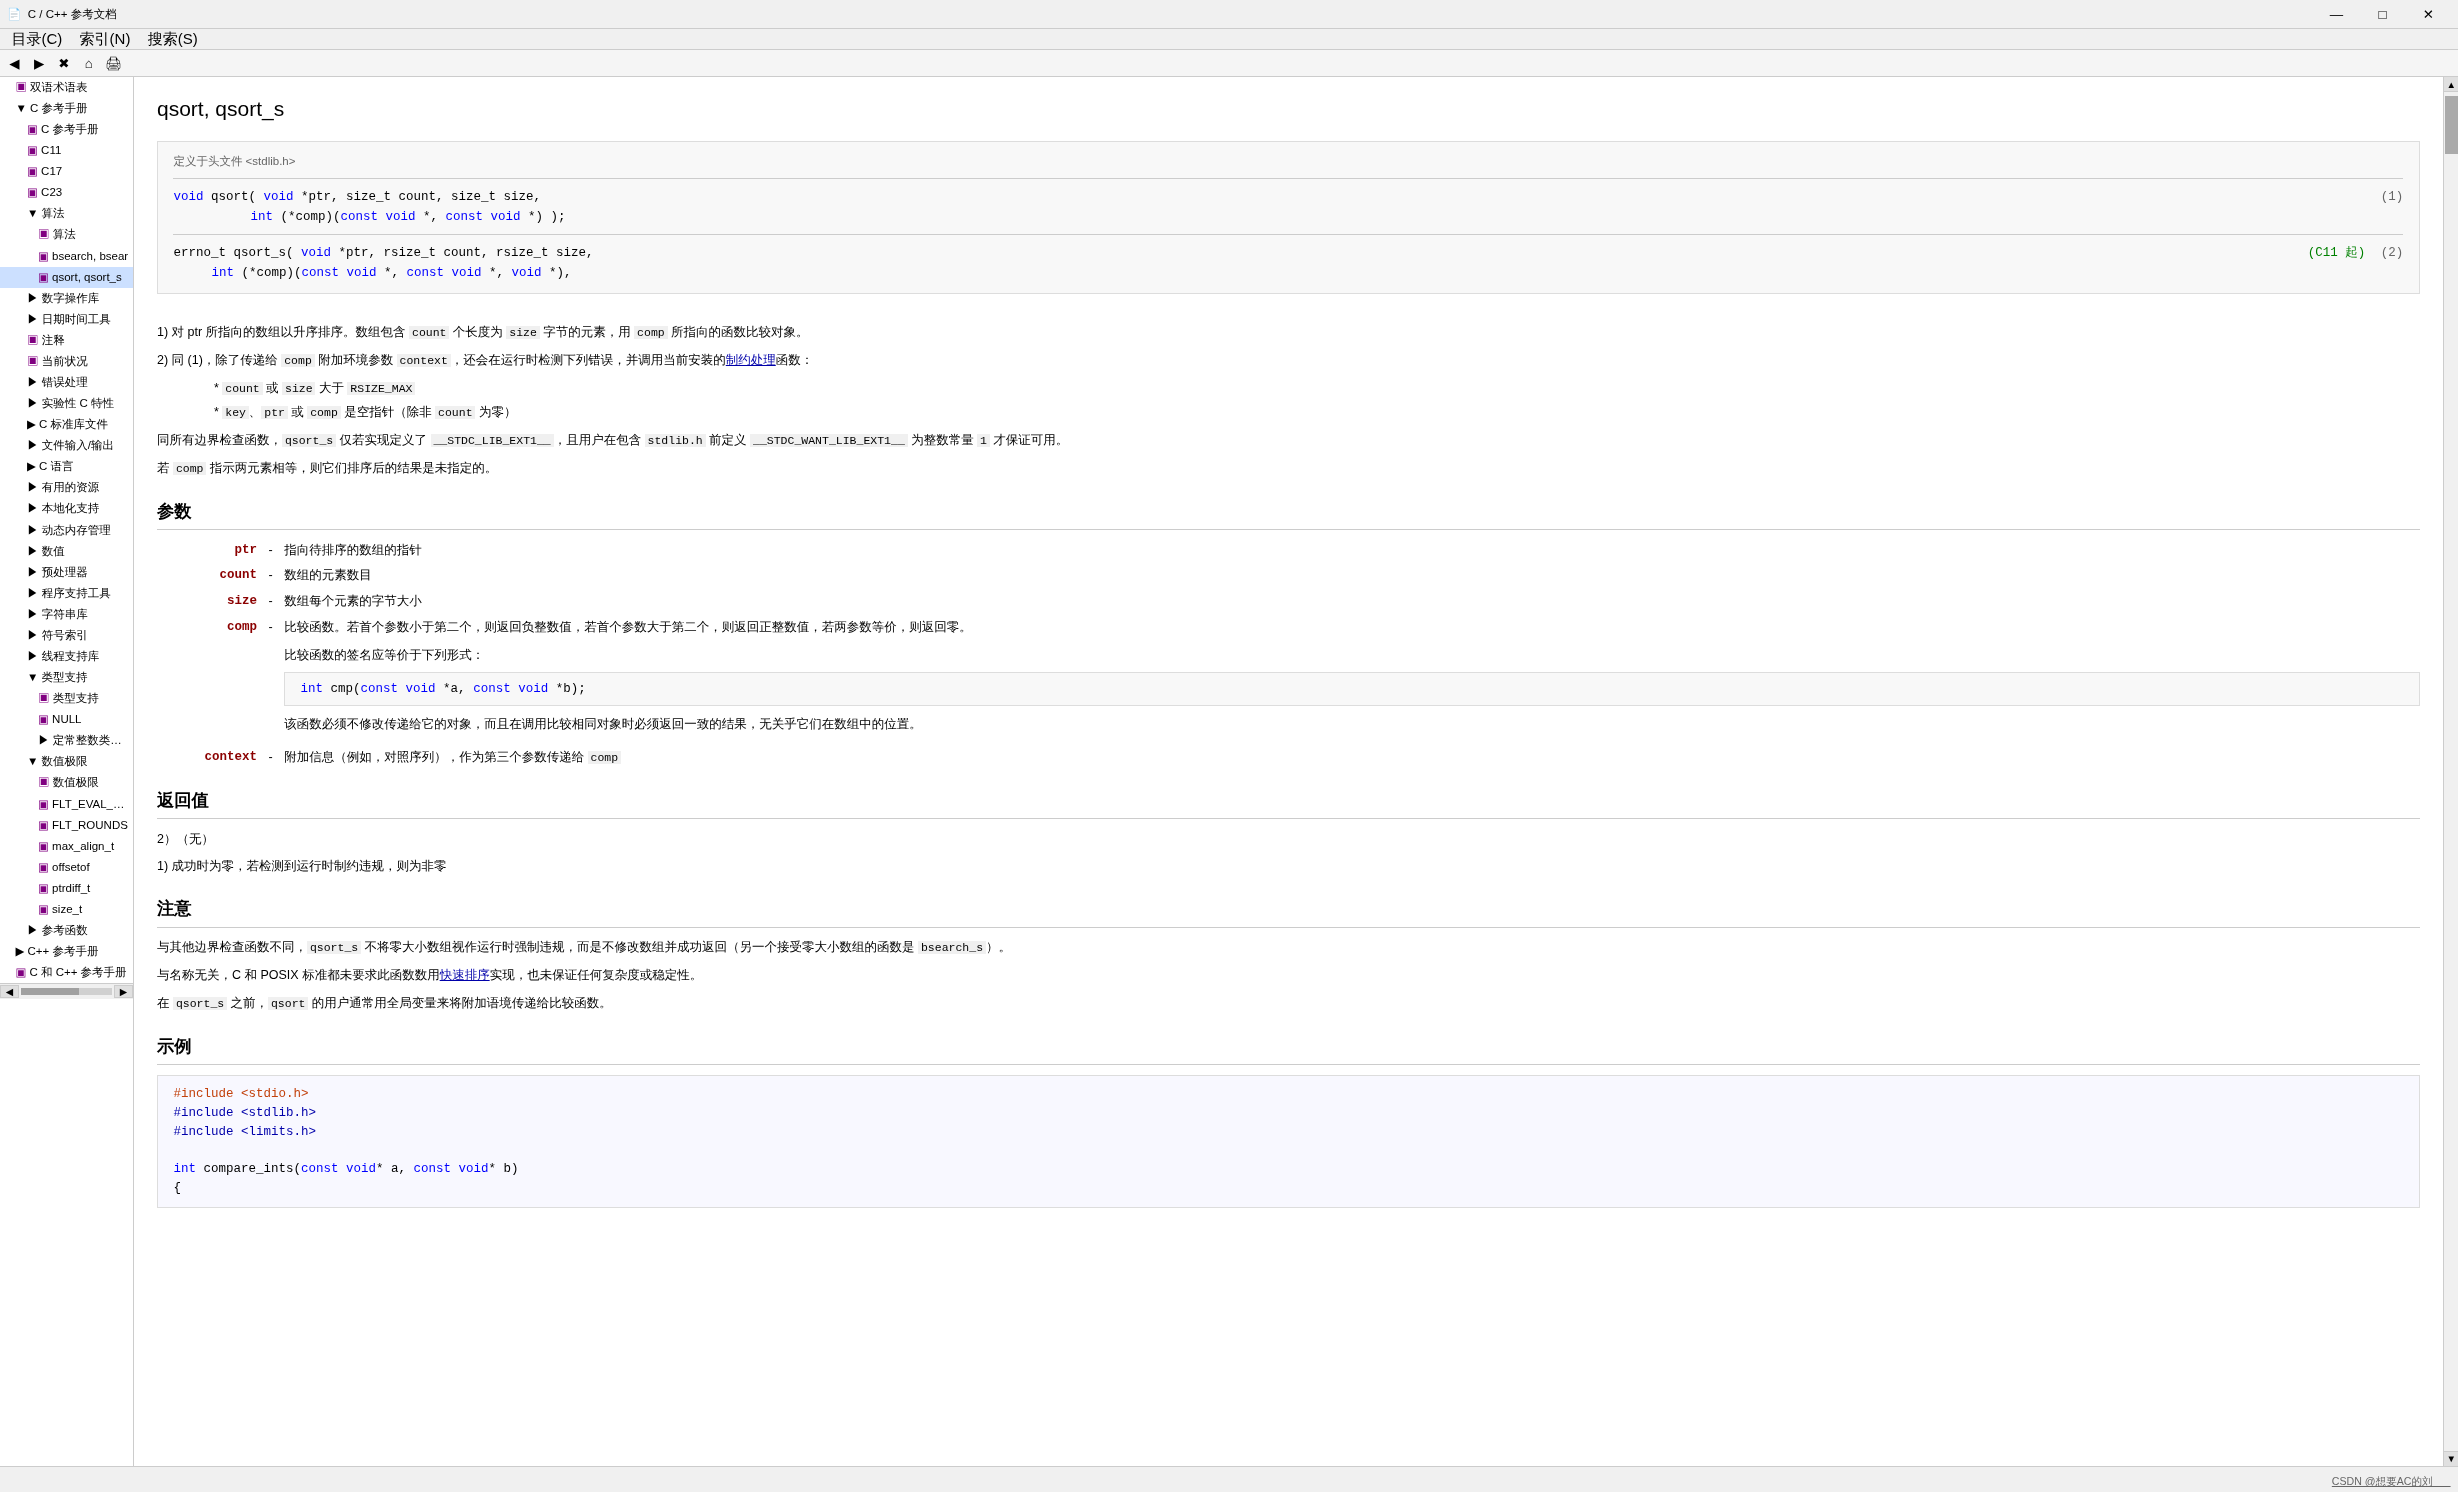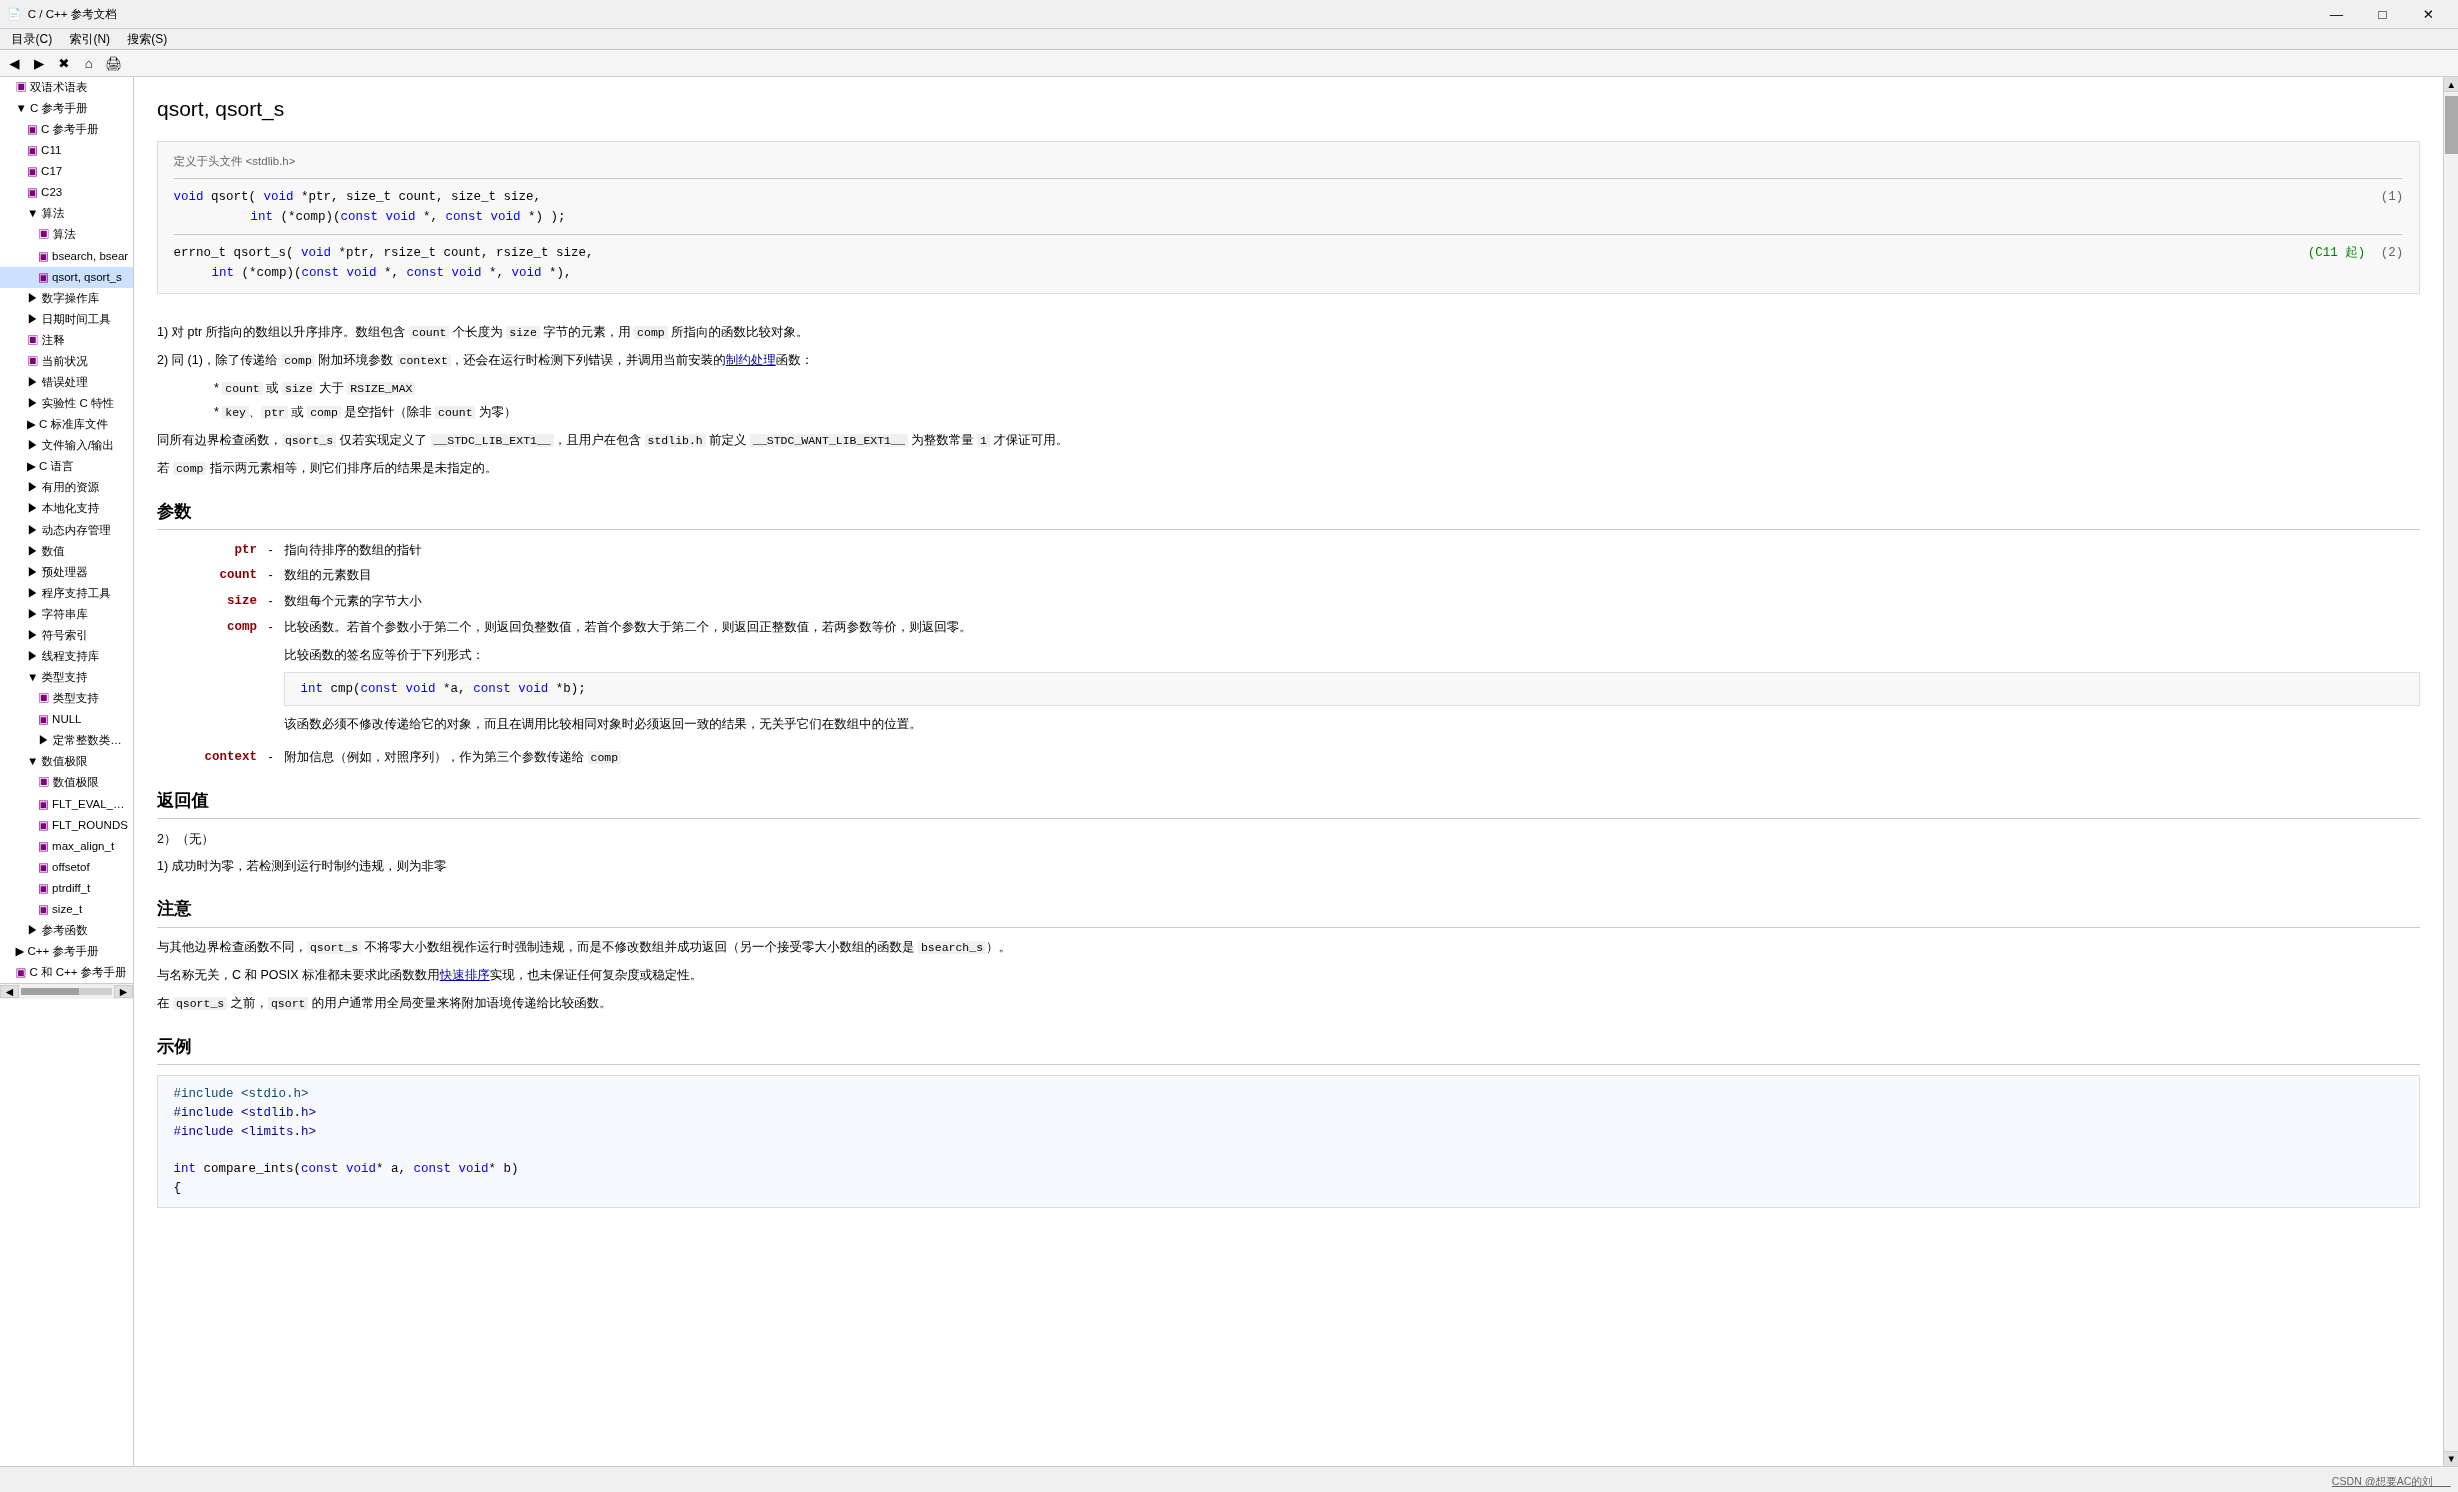--- a/index.html
+++ b/index.html
@@ -22,21 +22,21 @@
     
     .menubar {
       height: 21px;
       background: #f0f0f0;
       border-bottom: 1px solid #ccc;
       display: flex;
       align-items: center;
       padding: 0 3.8px;
       gap: 1.9px;
     }
-    .menubar-item { padding: 1.9px 7.7px; font-size: 12px; cursor: pointer; }
+    .menubar-item { padding: 1.9px 7.7px; font-size: 15px; cursor: pointer; }
 
     
     .toolbar {
       height: 27px;
       background: #f5f5f5;
       border-bottom: 1px solid #ccc;
       display: flex;
       align-items: center;
       padding: 0 3.8px;
       gap: 3.8px;
@@ -474,21 +474,21 @@
     </p>
     <p>
       与名称无关，C 和 POSIX 标准都未要求此函数数用<a class="ic-link">快速排序</a>实现，也未保证任何复杂度或稳定性。
     </p>
     <p>
       在 <span class="ic">qsort_s</span> 之前，<span class="ic">qsort</span> 的用户通常用全局变量来将附加语境传递给比较函数。
     </p>
 
     <div class="section-heading">示例</div>
     <div class="code-block">
-      <div class="code-line"><span style="color:#0c4a6e">#include &lt;stdio.h&gt;</span></div>
+      <div class="code-line"><span style="color:#c2410c">#include &lt;stdio.h&gt;</span></div>
       <div class="code-line"><span style="color:#0000aa">#include &lt;stdlib.h&gt;</span></div>
       <div class="code-line"><span style="color:#0000aa">#include &lt;limits.h&gt;</span></div>
       <div class="code-line">&nbsp;</div>
       <div class="code-line"><span style="color:#0000ff">int </span><span>compare_ints(</span><span style="color:#0000ff">const void</span><span>* a, </span><span style="color:#0000ff">const void</span><span>* b)</span></div>
       <div class="code-line">{</div>
     </div>
 
   </div>
 
   <div style="width:15.4px; min-width:15.4px; background:#f0f0f0; border-left:1px solid #ccc; display:flex; flex-direction:column;">

